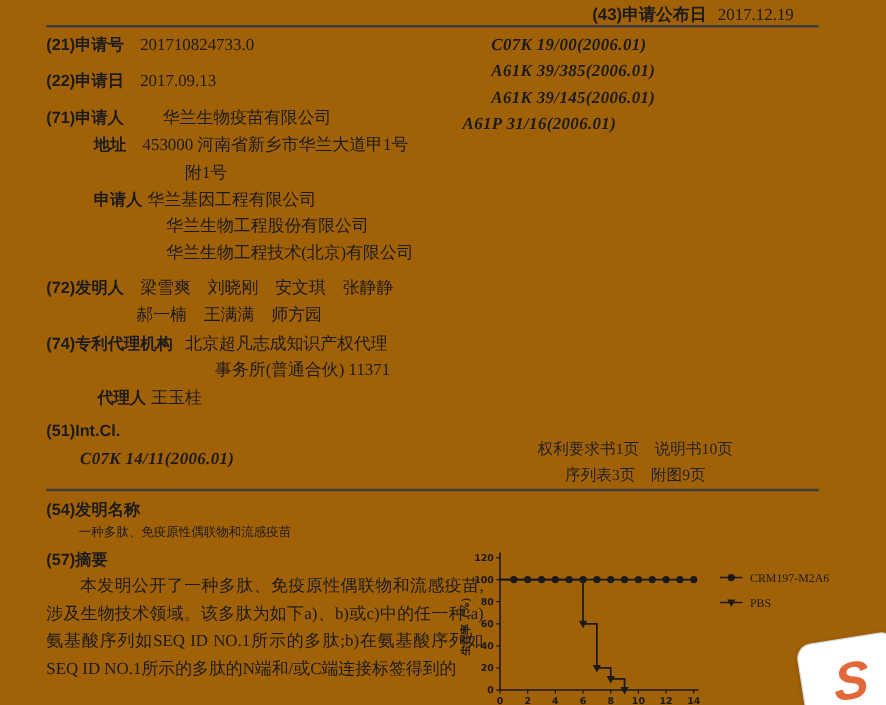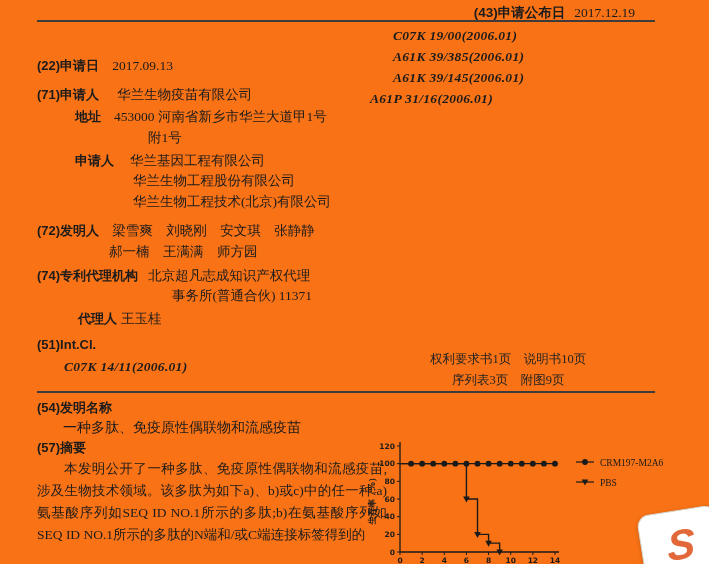--- a/index.html
+++ b/index.html
@@ -1,60 +1,64 @@
 <!DOCTYPE html>
 <html><head>
 <meta charset="utf-8">
 <style>
   html,body{margin:0;padding:0;background:#e9e9e7;}
-  .page{position:relative;width:709px;height:564px;background:#f97316;overflow:hidden;
+  .page{position:relative;width:709px;height:564px;background:#a16207;overflow:hidden;
         font-family:"Liberation Serif",serif;color:#1b1b1b;margin:0 auto;}
   .abs{position:absolute;white-space:nowrap;}
   .lbl{font-family:"Liberation Sans",sans-serif;font-weight:700;font-size:13px;}
   .val{font-family:"Liberation Serif",serif;font-size:13.5px;}
   .ipc{font-family:"Liberation Serif",serif;font-style:italic;font-weight:700;font-size:13.5px;letter-spacing:0.3px;}
   .pages{font-size:12.5px;color:#222;}
   .rule{position:absolute;left:37px;width:618px;height:2px;background:#3c3c3c;}
-  .title-line{font-size:14px;}
+  .title-line{font-size:10px;}
   .abstract{position:absolute;left:37px;top:458px;width:350px;font-size:13.5px;line-height:22px;
             text-align:justify;text-indent:2em;white-space:normal;}
   .wm{position:absolute;right:-12px;bottom:-16px;width:78px;height:68px;background:#ffffff;
       border:1px solid #d9d8d2;border-radius:12px;transform:rotate(-9deg);
       box-shadow:0 1px 4px rgba(0,0,0,0.22);display:flex;align-items:center;justify-content:center;}
   .wm span{font-family:"Liberation Sans",sans-serif;font-style:italic;font-weight:900;font-size:42px;
            color:#e2683a;transform:skewX(-6deg);text-shadow:0 0 1px #fff;}
   svg text{font-family:"DejaVu Sans",sans-serif;}
 </style>
 </head>
 <body>
 
 <div class="page">
 
   <div class="abs" style="top:3px;right:74px">
     <span class="lbl" style="font-size:13.5px">(43)申请公布日</span>
     <span class="val" style="margin-left:5px">2017.12.19</span>
   </div>
   <div class="rule" style="top:20px"></div>
 
+  <div class="abs" style="left:37px;top:27px">
+    <span class="lbl">(21)申请号</span>
+    <span class="val" style="margin-left:9px">201710824733.0</span>
+  </div>
   <div class="abs" style="left:37px;top:56px">
     <span class="lbl">(22)申请日</span>
     <span class="val" style="margin-left:9px">2017.09.13</span>
   </div>
   <div class="abs" style="left:37px;top:85px">
     <span class="lbl">(71)申请人</span>
-    <span class="val" style="margin-left:14px">华兰生物疫苗有限公司</span>
+    <span class="val" style="margin-left:27px">华兰生物疫苗有限公司</span>
   </div>
   <div class="abs" style="left:75px;top:107px">
     <span class="lbl">地址</span>
     <span class="val" style="margin-left:9px">453000 河南省新乡市华兰大道甲1号</span>
   </div>
   <div class="abs val" style="left:148px;top:129px">附1号</div>
   <div class="abs" style="left:75px;top:151px">
     <span class="lbl">申请人</span>
-    <span class="val" style="margin-left:12px">华兰基因工程有限公司</span>
+    <span class="val" style="">华兰基因工程有限公司</span>
   </div>
   <div class="abs val" style="left:133px;top:172px">华兰生物工程股份有限公司</div>
   <div class="abs val" style="left:133px;top:193px">华兰生物工程技术(北京)有限公司</div>
   <div class="abs" style="left:37px;top:221px">
     <span class="lbl">(72)发明人</span>
     <span class="val" style="margin-left:9px">梁雪爽　刘晓刚　安文琪　张静静</span>
   </div>
   <div class="abs val" style="left:109px;top:243px">郝一楠　王满满　师方园</div>
   <div class="abs" style="left:37px;top:266px">
     <span class="lbl">(74)专利代理机构</span>

